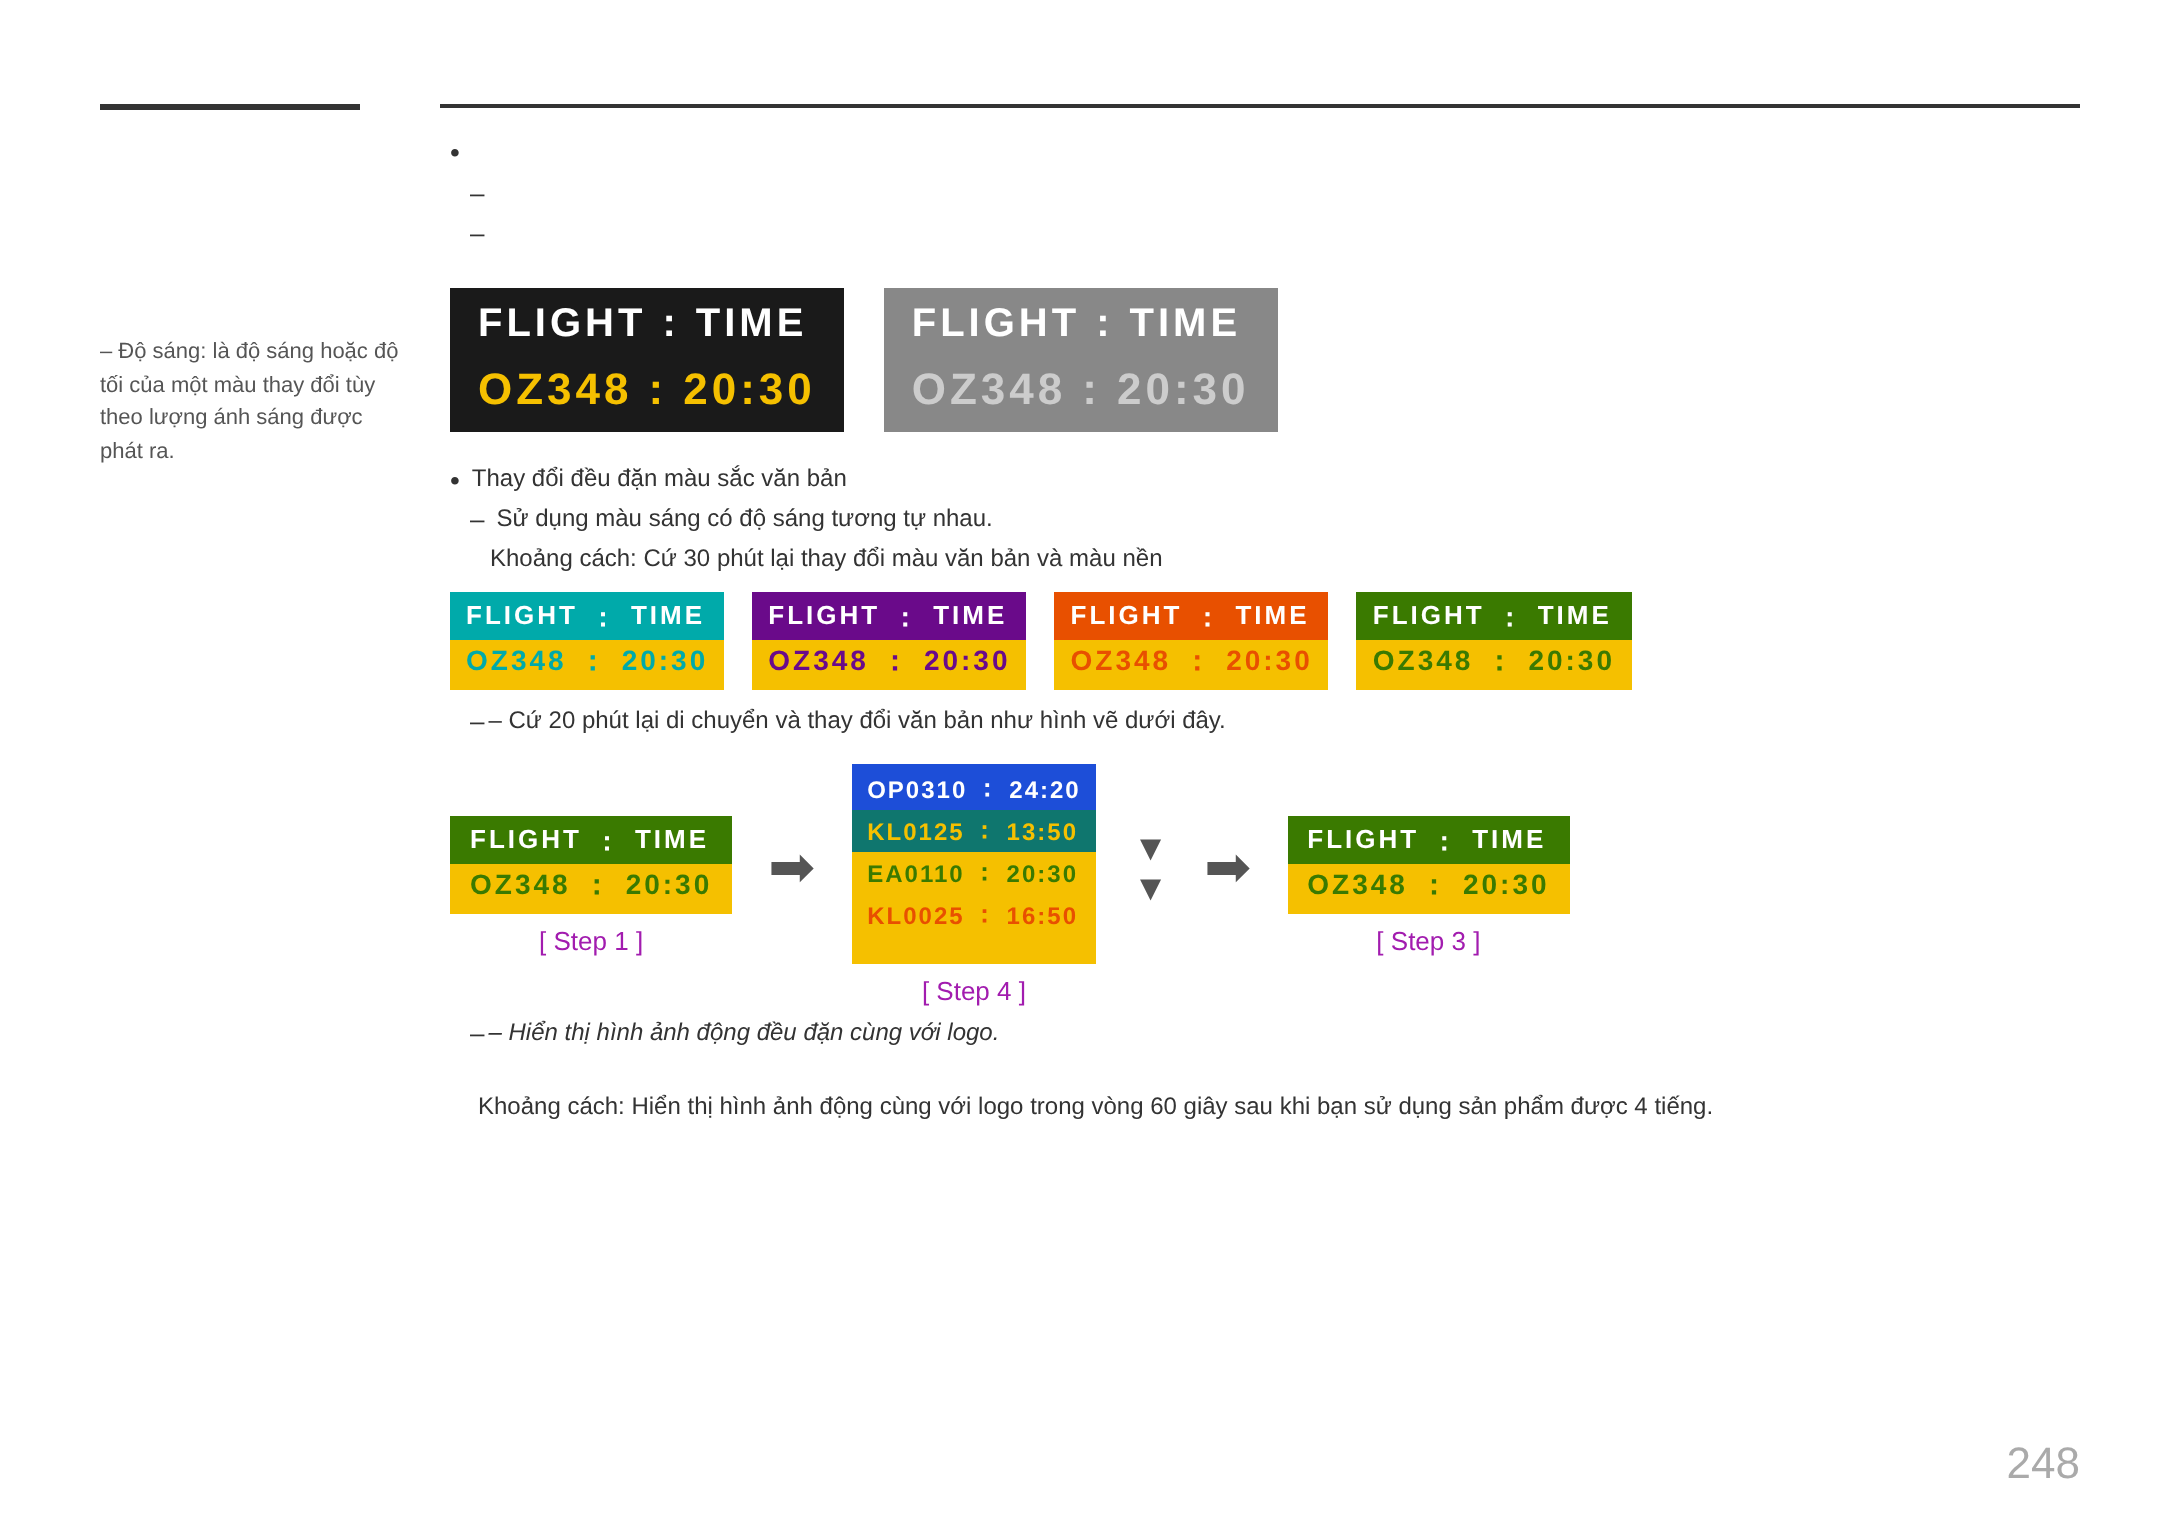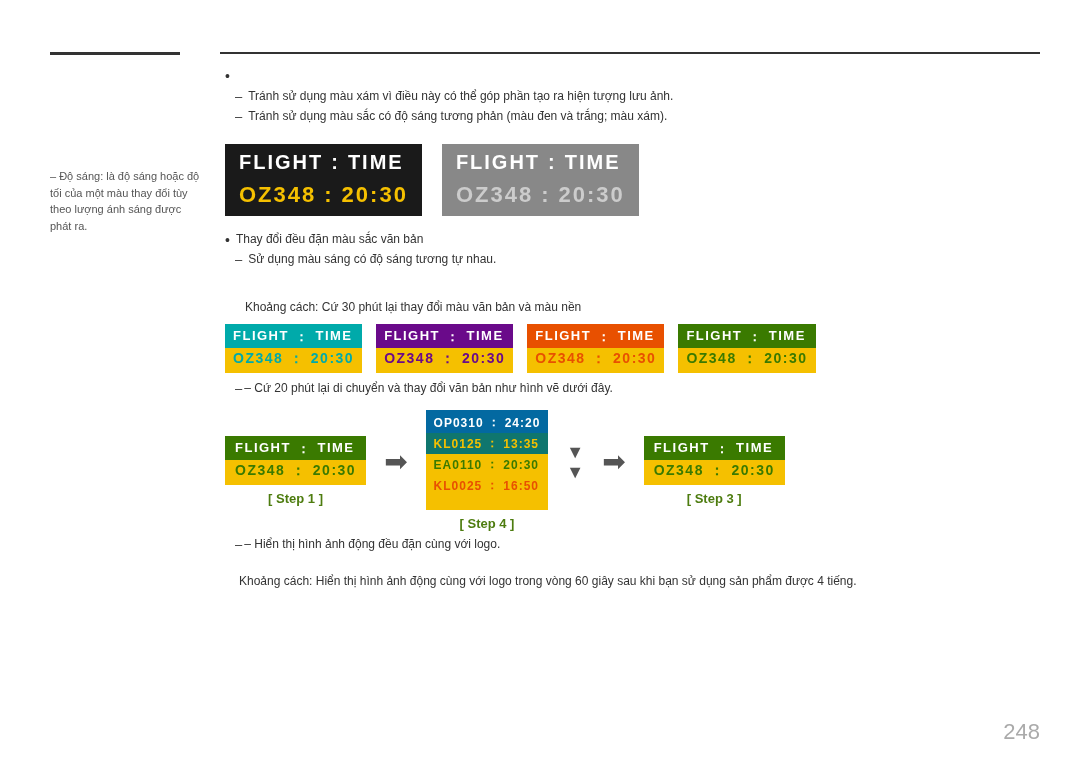--- a/index.html
+++ b/index.html
@@ -164,40 +164,40 @@
 
     
     .steps-row {
       display: flex;
       align-items: center;
       gap: 18px;
       margin: 12px 0 6px 0;
     }
 
     .step-block { display: flex; flex-direction: column; align-items: center; }
-    .step-label { font-size: 13px; color: #4d7c0f; margin-top: 6px; font-weight: bold; }
+    .step-label { font-size: 13px; color: #a21caf; margin-top: 6px; }
 
     
     .step1-board { background: #f5c000; }
     .step1-board .sb-top { background: #3a7a00; color: #fff; padding: 4px 10px 2px 10px; font-weight: bold; font-size: 13px; letter-spacing: 1.5px; display: flex; gap: 6px; }
     .step1-board .sb-bot { background: #f5c000; color: #3a7a00; padding: 2px 10px 5px 10px; font-weight: bold; font-size: 14px; letter-spacing: 1.5px; display: flex; gap: 6px; }
 
     
     .arrow-right {
       font-size: 28px;
       color: #555;
       display: flex;
       align-items: center;
       padding-bottom: 18px;
     }
 
     
     .step2-board { background: #f5c000; display: flex; flex-direction: column; }
     .step2-row { display: flex; align-items: center; gap: 4px; padding: 2px 8px; font-weight: bold; font-size: 12px; letter-spacing: 1px; }
-    .step2-row.s2r1 { background: #0369a1; color: #fff; padding-top: 4px; }
+    .step2-row.s2r1 { background: #1d4ed8; color: #fff; padding-top: 4px; }
     .step2-row.s2r2 { background: #0f766e; color: #f5c000; }
     .step2-row.s2r3 { background: #f5c000; color: #3a7a00; }
     .step2-row.s2r4 { background: #f5c000; color: #e85000; padding-bottom: 16px; }
 
     
     .down-arrows { display: flex; flex-direction: column; align-items: center; gap: 2px; padding-bottom: 18px; }
     .down-arr { font-size: 18px; color: #555; line-height: 1; }
 
     
     .step3-board { background: #f5c000; }
@@ -216,25 +216,23 @@
   <span>– Độ sáng: là độ sáng hoặc độ tối của một màu thay đổi tùy theo lượng ánh sáng được phát ra.</span>
 </div>
 
 <div class="main-content">
 
   <div class="bullet-item">
     <span class="bullet-dot">•</span>
   </div>
   <div class="dash-item">
     <span class="dash-sym">–</span>
-    <span>Tránh sử dụng màu xám vì điều này có thể góp phần tạo ra hiện tượng lưu ảnh.</span>
   </div>
   <div class="dash-item">
     <span class="dash-sym">–</span>
-    <span>Tránh sử dụng màu sắc có độ sáng tương phản (màu đen và trắng; màu xám).</span>
   </div>
 
   <div class="flight-boards-row">
 
     <div class="flight-board board-large dark-bg">
       <div class="board-top-row">
         <span>FLIGHT</span>
         <span>:</span>
         <span>TIME</span>
       </div>
@@ -261,21 +259,21 @@
 
   <div class="bullet-item">
     <span class="bullet-dot">•</span>
     <span>Thay đổi đều đặn màu sắc văn bản</span>
   </div>
   <div class="dash-item">
     <span class="dash-sym">–</span>
     <span>Sử dụng màu sáng có độ sáng tương tự nhau.</span>
   </div>
   <div class="dash-item">
-    <span style="padding-left:10px;margin-top:28px;">Khoảng cách: Cứ 30 phút lại thay đổi màu văn bản và màu nền</span>
+    <span style="padding-left:10px;">Khoảng cách: Cứ 30 phút lại thay đổi màu văn bản và màu nền</span>
   </div>
 
   <div class="color-boards-row">
 
     <div class="cb cb-cyan-yellow">
       <div class="cb-top">
         <span>FLIGHT</span>
         <span>：</span>
         <span>TIME</span>
       </div>
@@ -354,21 +352,21 @@
     <div class="step-block">
       <div class="step2-board">
         <div class="step2-row s2r1">
           <span>OP0310</span>
           <span>：</span>
           <span>24:20</span>
         </div>
         <div class="step2-row s2r2">
           <span>KL0125</span>
           <span>：</span>
-          <span>13:35</span>
+          <span>13:50</span>
         </div>
         <div class="step2-row s2r3">
           <span>EA0110</span>
           <span>：</span>
           <span>20:30</span>
         </div>
         <div class="step2-row s2r4">
           <span>KL0025</span>
           <span>：</span>
           <span>16:50</span>
@@ -397,21 +395,21 @@
           <span>20:30</span>
         </div>
       </div>
       <div class="step-label">[ Step 3 ]</div>
     </div>
 
   </div>
 
   <div class="dash-item">
     <span class="dash-sym">–</span>
-    <span style="margin-left:-4px;">– Hiển thị hình ảnh động đều đặn cùng với logo.</span>
+    <span style="margin-left:-4px;font-style:italic;">– Hiển thị hình ảnh động đều đặn cùng với logo.</span>
   </div>
   <div class="bottom-note">
     <span>Khoảng cách: Hiển thị hình ảnh động cùng với logo trong vòng 60 giây sau khi bạn sử dụng sản phẩm được 4 tiếng.</span>
   </div>
 
 </div>
 
 <div class="page-number">248</div>
 
 </body></html>

